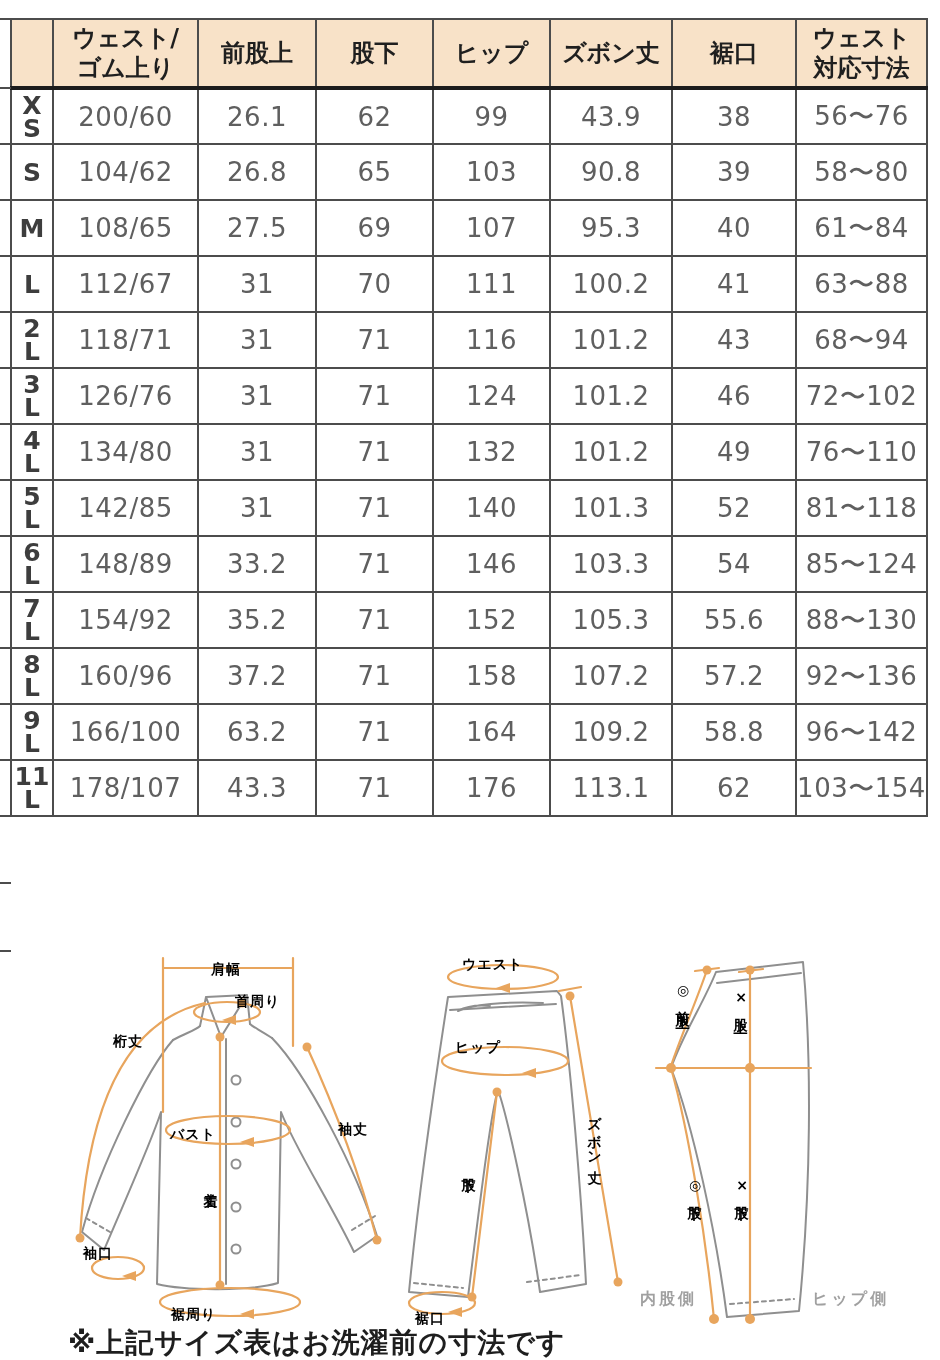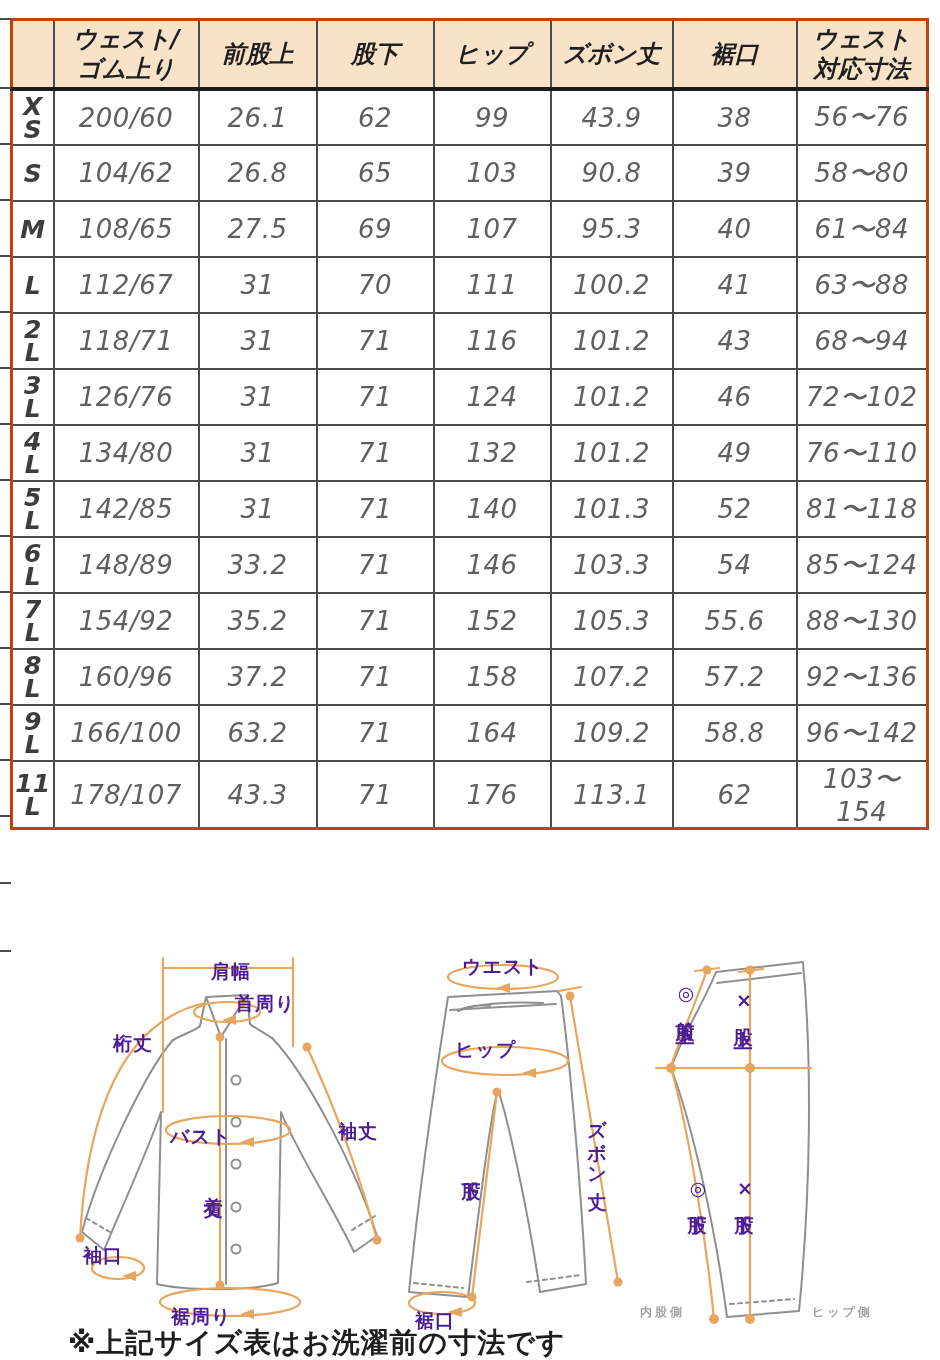--- a/index.html
+++ b/index.html
@@ -4,22 +4,21 @@
 <style>
   html,body{margin:0;padding:0;}
   body{
     position:relative;width:940px;height:1360px;background:#ffffff;overflow:hidden;
     font-family:"DejaVu Sans","Liberation Sans",sans-serif;
   }
   
   table[data-name="size-table"]{
     position:absolute;left:10px;top:18px;width:916px;
     border-collapse:collapse;table-layout:fixed;
-    border:3px solid #c2410c;
-    font-style:italic;
+    border:1px solid #c2410c;
   }
   table[data-name="size-table"] th,
   table[data-name="size-table"] td{
     border:2px solid var(--border,#4c4c4c);
     text-align:center;vertical-align:middle;padding:0;
   }
   thead th{
     background:var(--header-bg,#f8e2c8);
     height:66px;font-size:24px;font-weight:600;color:#1f1f1f;
     white-space:pre-line;line-height:1.25;
@@ -33,25 +32,25 @@
   
   #diagrams{position:absolute;left:0;top:940px;width:940px;height:420px;}
   #diagrams svg{position:absolute;left:0;top:0;}
   .gline{stroke:var(--outline-gray,#8f8f8f);stroke-width:2;fill:none;}
   .gline .btn{fill:#ffffff;}
   .oline{stroke:var(--accent-orange,#e8a55d);stroke-width:2.2;fill:none;}
   .odot circle{fill:var(--accent-orange,#e8a55d);stroke:none;}
   .ofill path{fill:var(--accent-orange,#e8a55d);stroke:none;}
   .dash{stroke-dasharray:4 4;}
   .hlabel,.vlabel{
-    position:absolute;font-size:19px;font-weight:bold;color:#4c1d95;
+    position:absolute;font-size:14px;font-weight:bold;color:#000000;
     white-space:nowrap;letter-spacing:1px;line-height:1;
   }
   .vlabel{writing-mode:vertical-rl;text-orientation:upright;letter-spacing:2px;}
-  .graylbl{color:var(--muted-label,#a0a0a0);font-size:12px;letter-spacing:3px;margin-top:15px;}
+  .graylbl{color:var(--muted-label,#a0a0a0);font-size:16px;letter-spacing:3px;}
   
   #note{
     position:absolute;left:68px;top:1324px;
     font-size:28px;font-weight:600;color:#1e1e1e;letter-spacing:1px;
   }
 </style>
 </head>
 <body>
 
 <table data-name="size-table">

